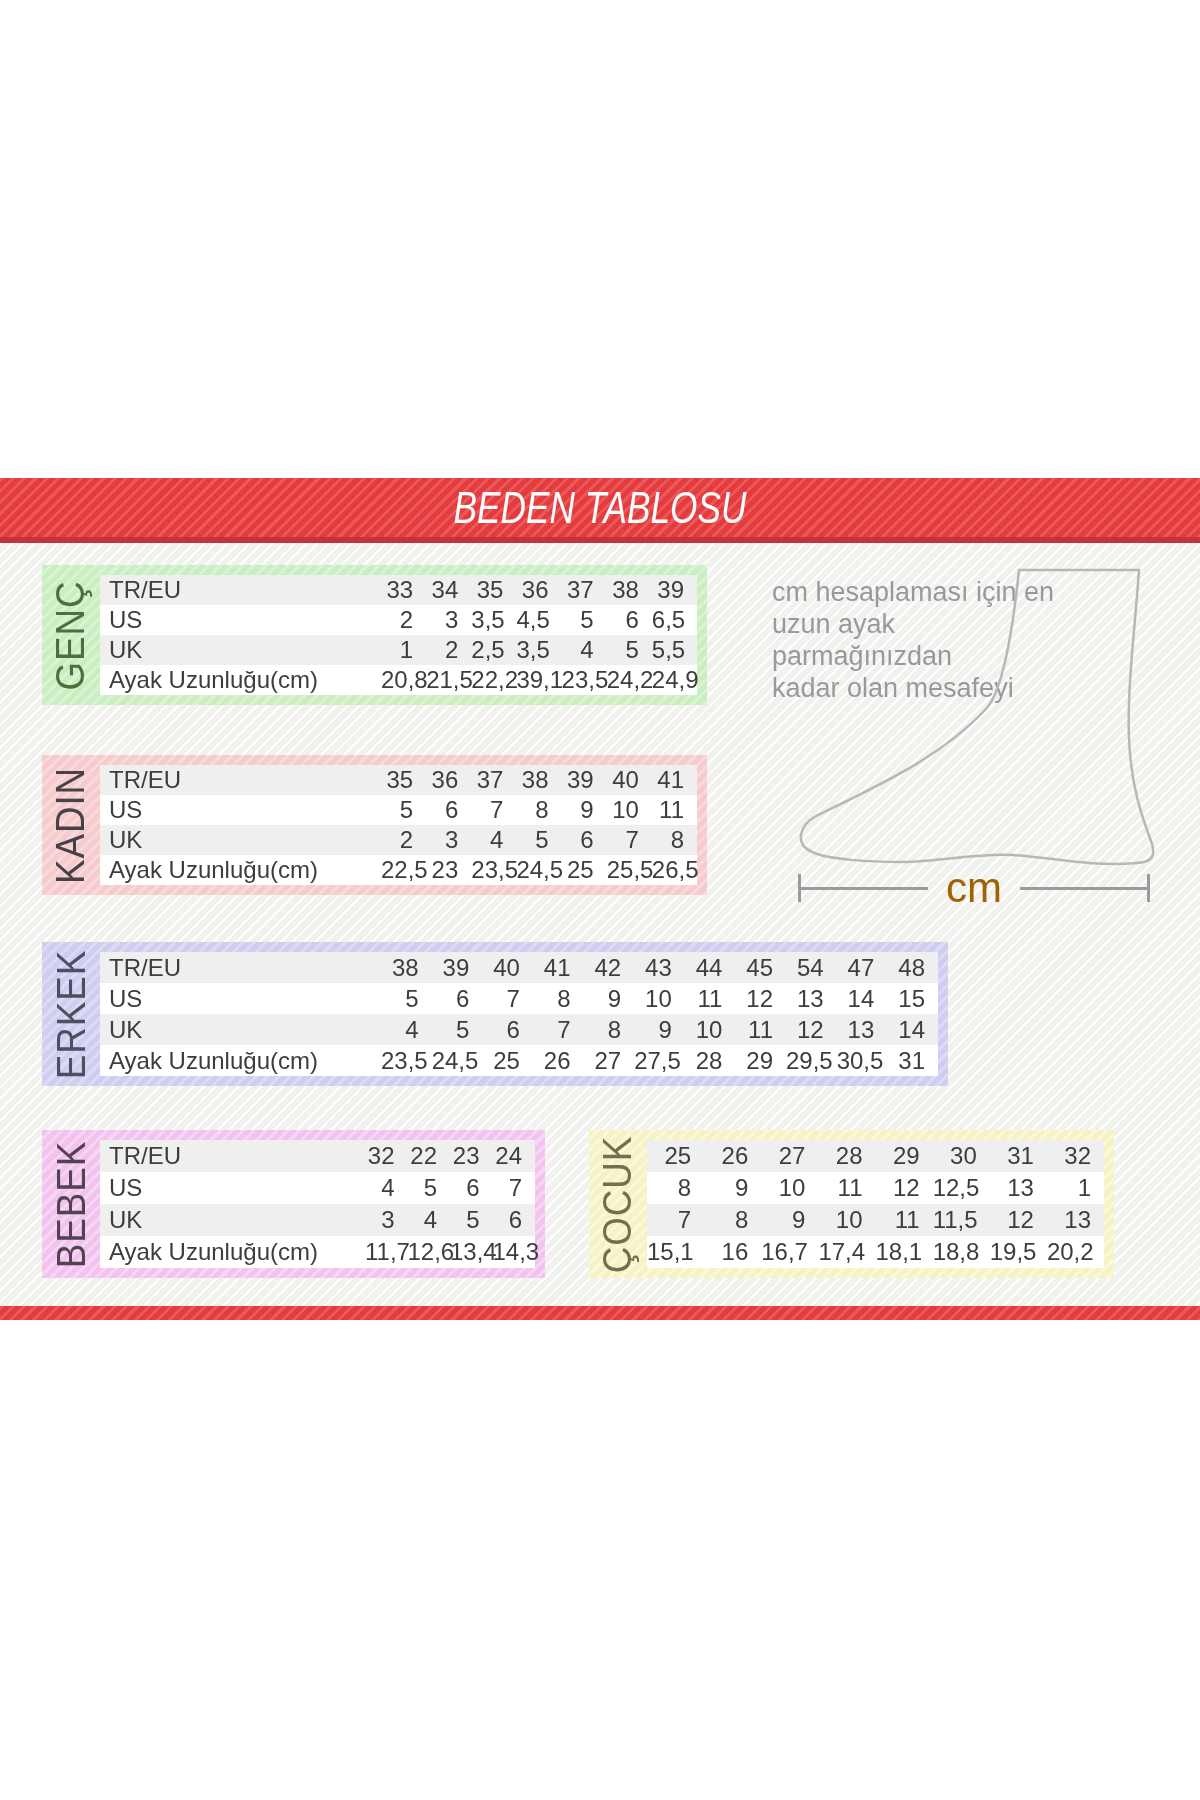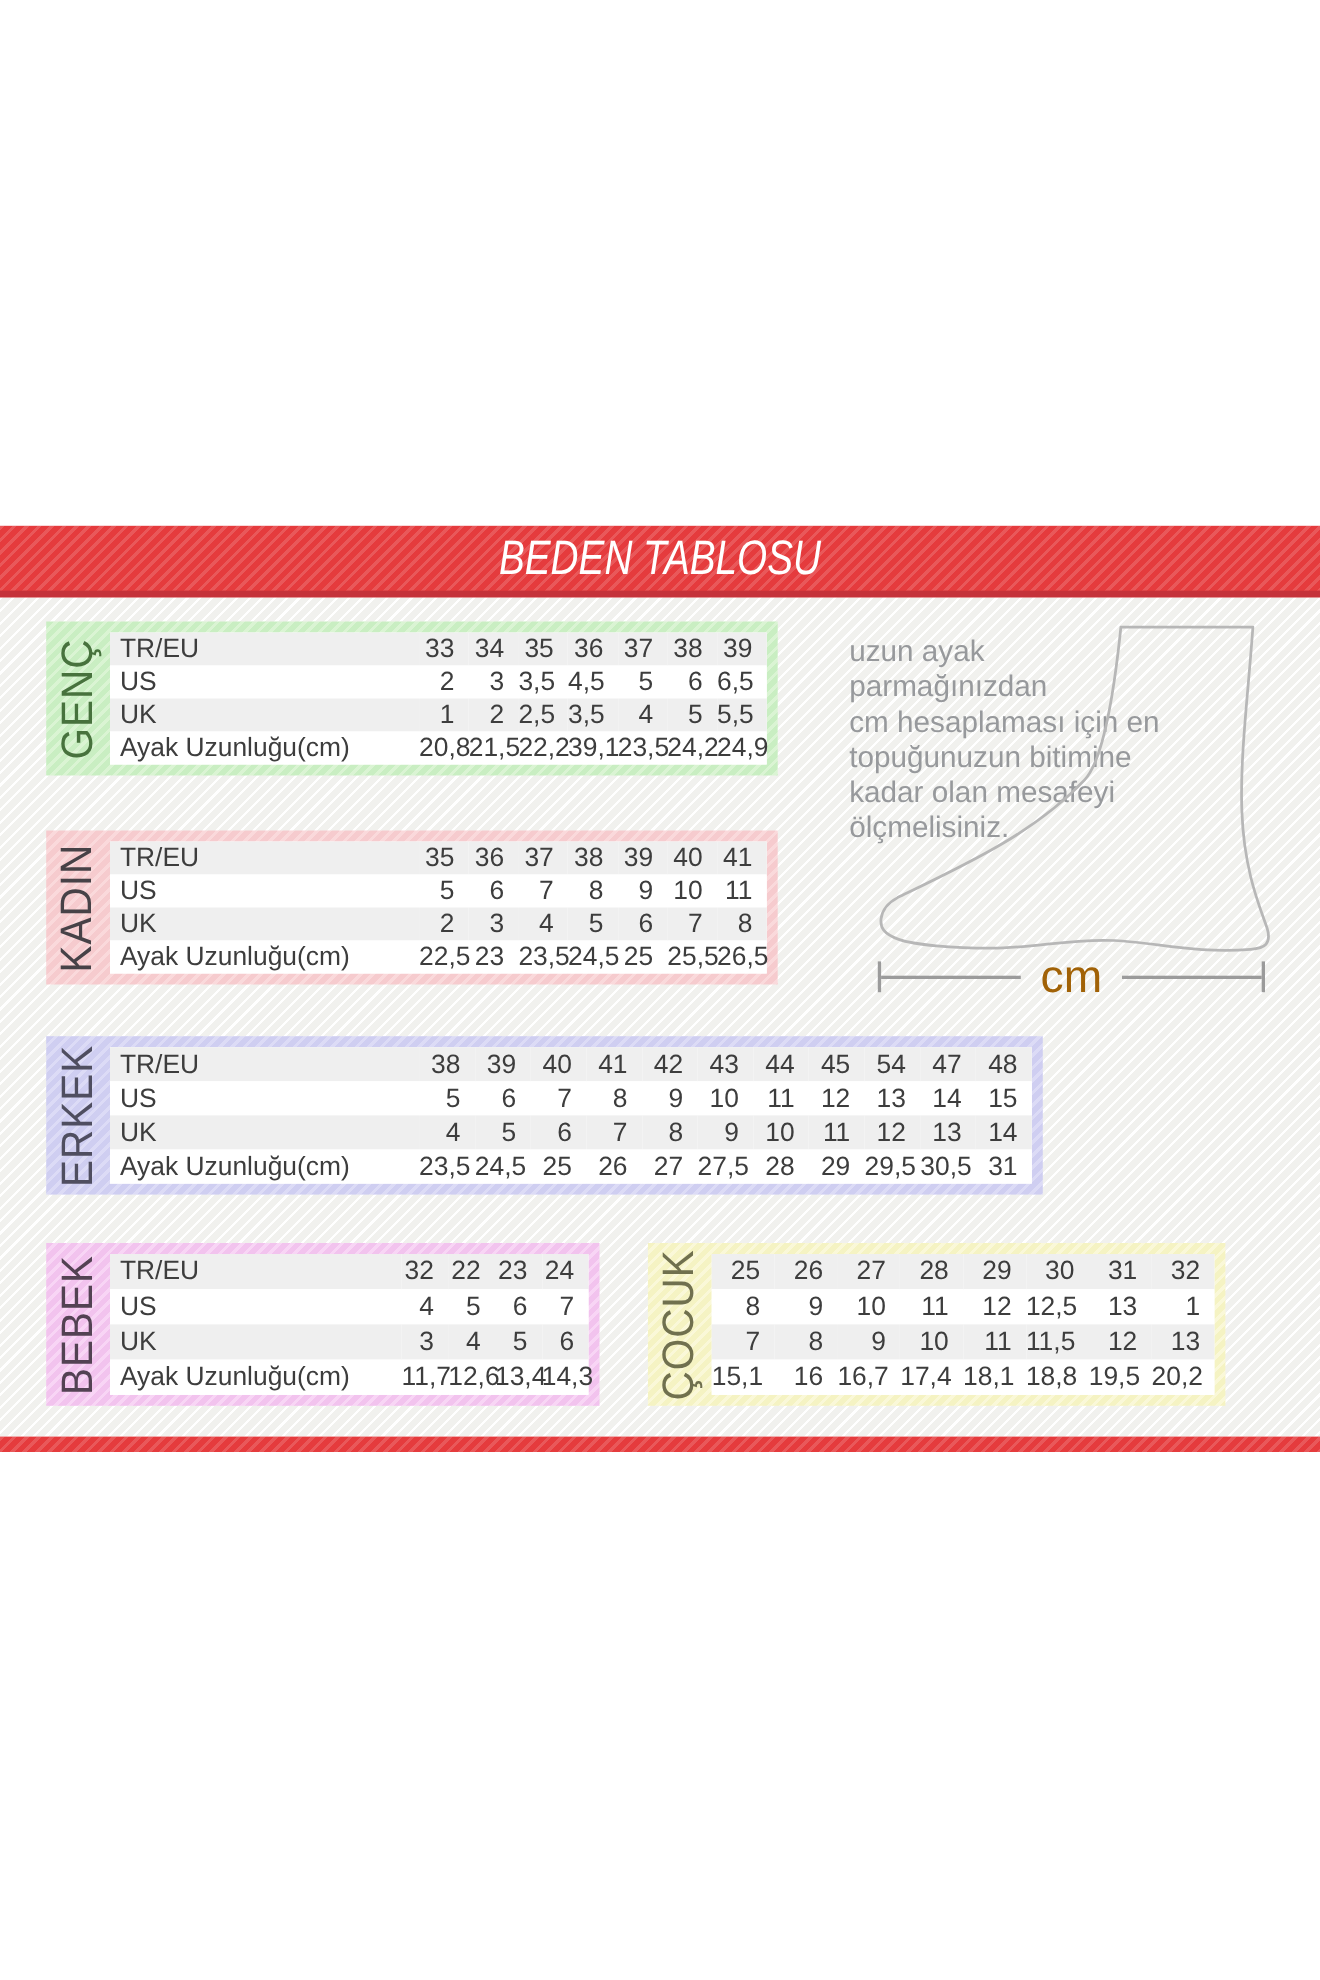--- a/index.html
+++ b/index.html
@@ -344,25 +344,23 @@
               <td>18,8</td>
               <td>19,5</td>
               <td>20,2</td>
             </tr>
           </tbody>
         </table>
     </div>
   </section>
 
   <div class="note">
+      <div>cm hesaplaması için en</div>
       <div>uzun ayak parmağınızdan</div>
-      <div>cm hesaplaması için en</div>
-      <div>topuğunuzun bitimine</div>
       <div>kadar olan mesafeyi</div>
-      <div>ölçmelisiniz.</div>
     </div>
 
   <svg class="foot-svg" viewBox="0 0 372 330" aria-hidden="true">
     <path d="M229 10 L349 10
          C345 68 337 128 339 178
          C341 233 356 266 362 284
          C366 298 360 302 347 303
          C299 307 261 297 223 295
          C183 293 151 302 111 302
          C76 302 41 299 27 294

